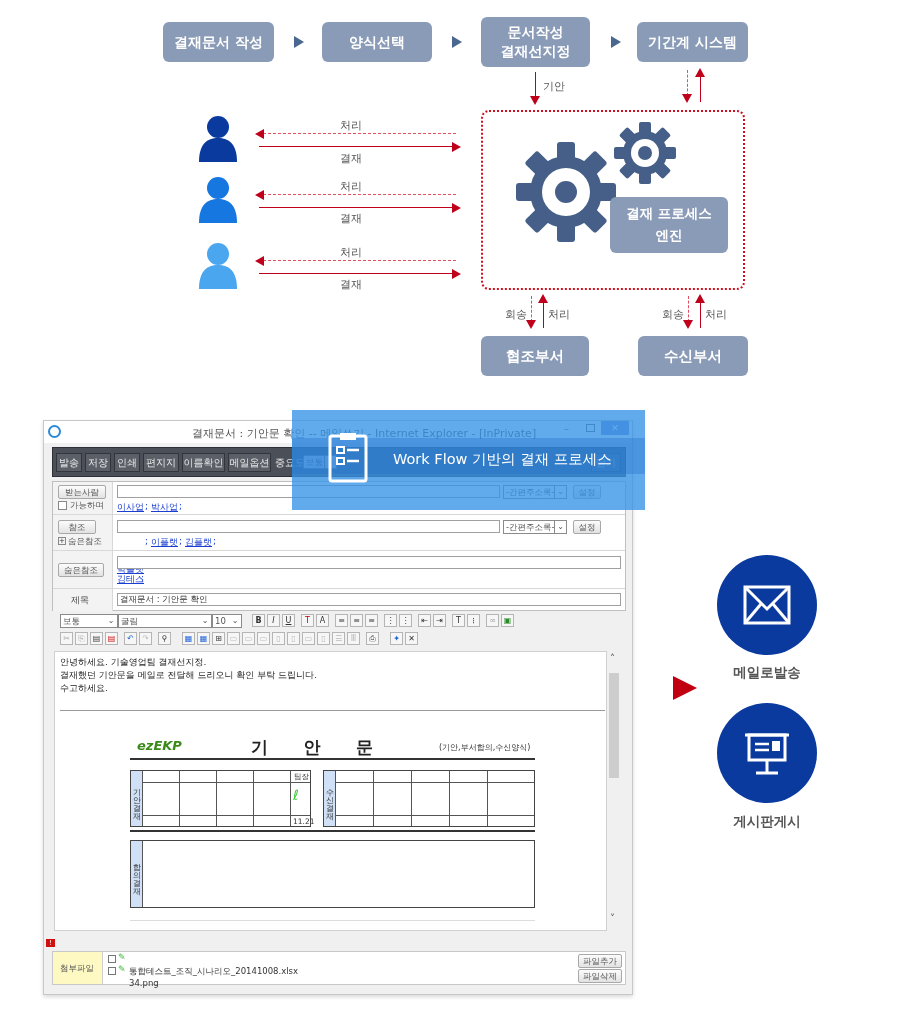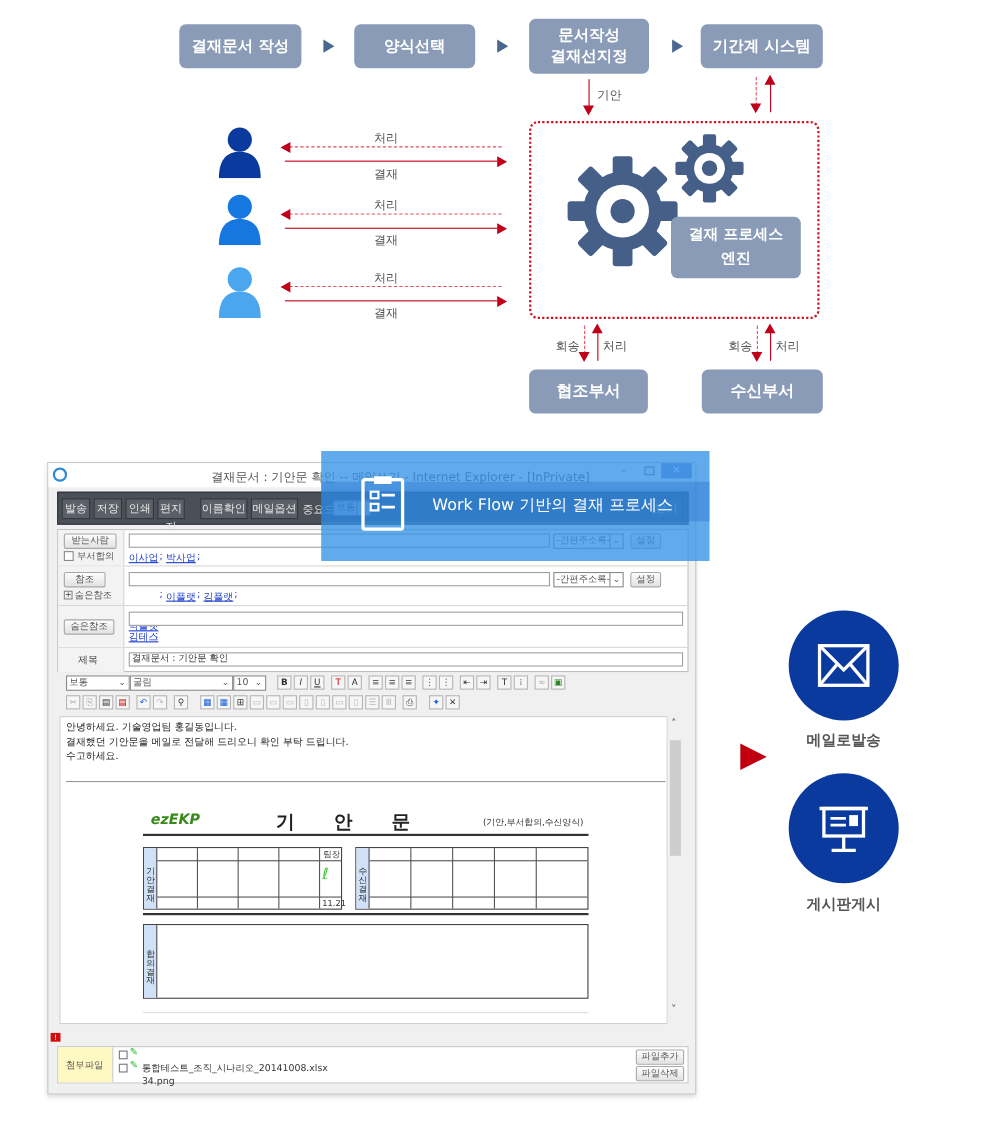--- a/index.html
+++ b/index.html
@@ -204,38 +204,38 @@
     <span class="abs" style="left:148px;top:5px;">결재문서 : 기안문 확인 -- 메일쓰기 - Internet Explorer - [InPrivate]</span>
     <span class="abs" style="left:520px;top:2px;font-size:10px;color:#666;">–</span>
     <span class="abs" style="left:542px;top:3px;width:9px;height:8px;border:1px solid #666;"></span>
     <span class="abs" style="left:557px;top:0px;width:28px;height:14px;background:#7b8bd2;color:#fff;font-size:9px;text-align:center;line-height:14px;">✕</span>
   </div>
 
   <div class="toolbar-dark">
     <div class="tb-btn" style="left:3px;width:26px;">발송</div>
     <div class="tb-btn" style="left:32px;width:26px;">저장</div>
     <div class="tb-btn" style="left:61px;width:26px;">인쇄</div>
-    <div class="tb-btn" style="left:90px;width:25px;text-align:center;">편지지</div>
+    <div class="tb-btn" style="left:90px;width:36px;text-align:center;">편지지</div>
     <div class="tb-btn" style="left:129px;width:43px;">이름확인</div>
     <div class="tb-btn" style="left:175px;width:43px;">메일옵션</div>
     <span class="abs" style="left:222px;top:8px;font-size:10px;color:#e6e6e6;">중요도</span>
     <div class="sel-box" style="left:250px;top:7px;width:34px;">
       <span>보통</span>
       <span class="sel-arrow">⌄</span>
     </div>
     <div class="tb-btn" style="left:538px;width:30px;">닫기</div>
   </div>
 
   <div class="form-area">
 
     <div class="form-row" style="top:0;height:33px;">
       <div class="form-label-cell"></div>
       <div class="gray-btn" style="left:5px;top:3px;width:48px;">받는사람</div>
       <span class="abs" style="left:5px;top:19px;width:9px;height:9px;border:1px solid #888;background:#fff;"></span>
-      <span class="abs" style="left:17px;top:18px;font-size:8.5px;color:#555;">부서합의</span>
+      <span class="abs" style="left:17px;top:18px;font-size:8.5px;color:#555;">가능하며</span>
       <div class="in-box" style="left:64px;top:3px;width:383px;"></div>
       <div class="sel-box" style="left:450px;top:3px;width:64px;">
         <span>-간편주소록-</span>
         <span class="sel-arrow">⌄</span>
       </div>
       <div class="gray-btn" style="left:520px;top:3px;width:28px;">설정</div>
       <span class="link-txt" style="left:64px;top:19px;">이사업</span>
       <span class="abs" style="left:92px;top:19px;font-size:9px;color:#1a3ecf;">;</span>
       <span class="link-txt" style="left:98px;top:19px;">박사업</span>
       <span class="abs" style="left:126px;top:19px;font-size:9px;color:#1a3ecf;">;</span>
@@ -327,21 +327,21 @@
     <span class="ed-icon" style="left:261px;color:#bbb;">▯</span>
     <span class="ed-icon" style="left:276px;color:#bbb;">☰</span>
     <span class="ed-icon" style="left:291px;color:#bbb;">Ⅲ</span>
     <span class="ed-icon" style="left:310px;">⎙</span>
     <span class="ed-icon" style="left:334px;color:#1a5ed6;">✦</span>
     <span class="ed-icon" style="left:349px;">✕</span>
   </div>
 
   <div class="doc">
     <div class="abs" style="left:5px;top:4px;font-size:9px;line-height:13px;color:#222;">
-      <div>안녕하세요. 기술영업팀 홍길동입니다.</div>
+      <div>안녕하세요. 기술영업팀 결재선지정.</div>
       <div>결재했던 기안문을 메일로 전달해 드리오니 확인 부탁 드립니다.</div>
       <div>수고하세요.</div>
     </div>
     <div class="abs" style="left:5px;top:58px;width:545px;border-top:1px solid #999;"></div>
 
     <span class="abs" style="left:82px;top:86px;font-size:13px;font-weight:bold;font-style:italic;color:#3a8a1a;">ezEKP</span>
     <span class="abs" style="left:196px;top:84px;font-size:17px;font-weight:bold;color:#222;white-space:pre;">기      안      문</span>
     <span class="abs" style="left:336px;top:90px;font-size:8px;color:#333;margin-left:48px;">(기안,부서합의,수신양식)</span>
     <div class="abs" style="left:75px;top:106px;width:405px;border-top:2px solid #333;"></div>
 

